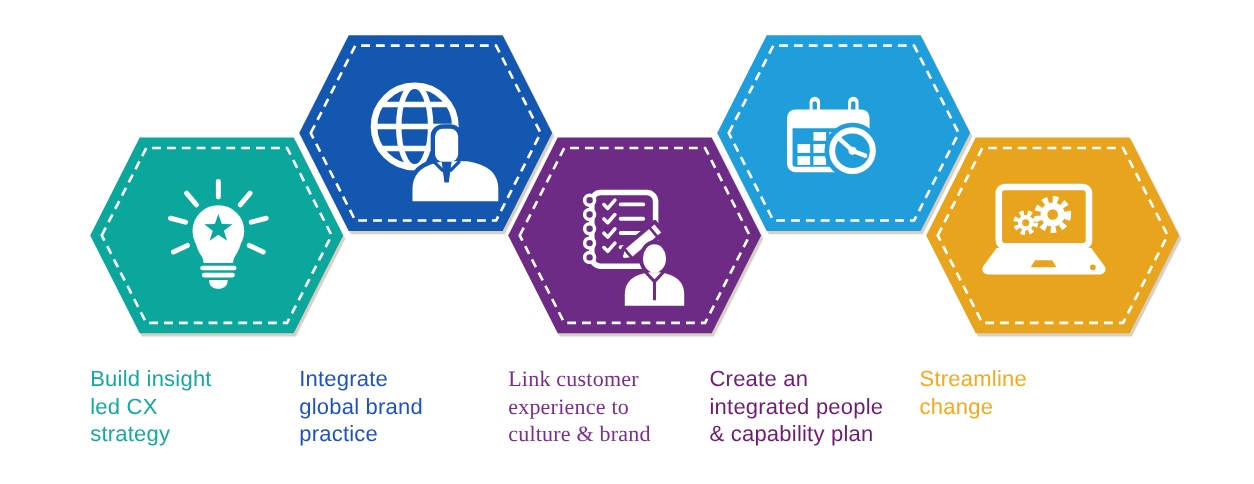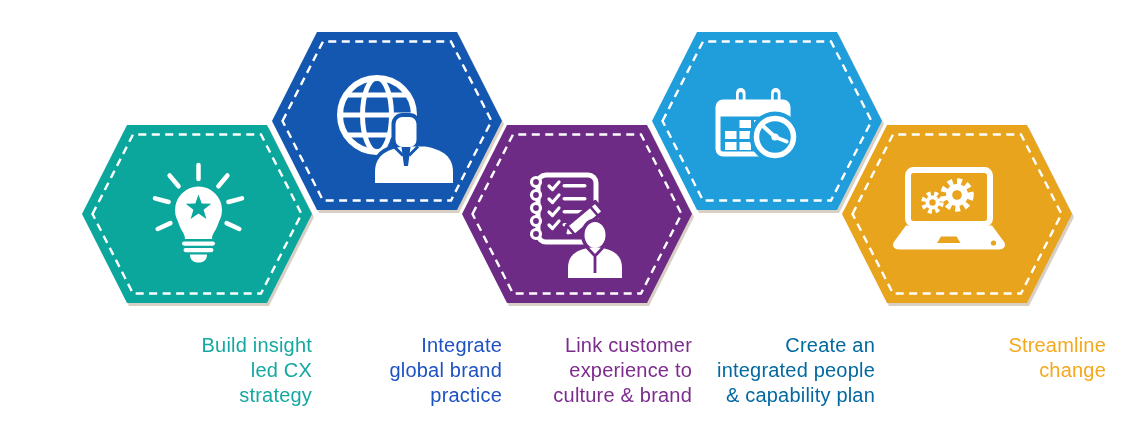--- a/index.html
+++ b/index.html
@@ -10,23 +10,23 @@
   }
   .step{position:absolute;width:230px;height:178px}
   .step svg{width:100%;height:100%;display:block;overflow:visible;
     filter:drop-shadow(2.5px 3px 0 var(--shadow,#d8cfc5));}
   .s1{left:82px;top:125px;z-index:5}
   .s2{left:272px;top:32px;z-index:4}
   .s3{left:462px;top:125px;z-index:3}
   .s4{left:652px;top:32px;z-index:2}
   .s5{left:842px;top:125px;z-index:1}
   .hex-dash{fill:none;stroke:#fff;stroke-width:2.4;stroke-dasharray:8 5.5}
-  .label{position:absolute;top:333px;width:230px;text-align:right;
+  .label{position:absolute;top:333px;width:230px;text-align:left;
     font-size:20px;line-height:25px;white-space:pre-line;letter-spacing:.2px}
-  .l1{left:82px}.l2{left:272px}.l3{left:462px}.l4{left:645px}.l5{left:876px}
+  .l1{left:82px}.l2{left:272px}.l3{left:462px}.l4{left:645px}.l5{left:836px}
 </style>
 </head>
 <body>
 
 <div class="step s1">
   <svg viewBox="0 0 230 178">
     <polygon points="0,89 45,0 185,0 230,89 185,178 45,178" style="fill: rgb(11, 167, 157);"></polygon>
     <polygon class="hex-dash" points="10.5,89 51,9.5 179,9.5 219.5,89 179,168.5 51,168.5"></polygon>
     <g>
       <g stroke="#fff" stroke-width="4.5" stroke-linecap="round">
@@ -168,20 +168,20 @@
     </g>
   </svg>
 </div>
 
 <div class="label l1" style="color: rgb(21, 168, 161);">Build insight
 led CX
 strategy</div>
 <div class="label l2" style="color: rgb(29, 82, 195);">Integrate
 global brand
 practice</div>
-<div class="label l3" style="color: rgb(125, 44, 142);">Link customer
+<div class="label l3" style="color: rgb(125, 44, 142); font-family: Liberation Serif, serif;">Link customer
 experience to
 culture &amp; brand</div>
-<div class="label l4" style="color: #0369a1;">Create an
+<div class="label l4" style="color: #701a75;">Create an
 integrated people
 &amp; capability plan</div>
 <div class="label l5" style="color: rgb(244, 168, 28);">Streamline
 change</div>
 
 </body></html>

